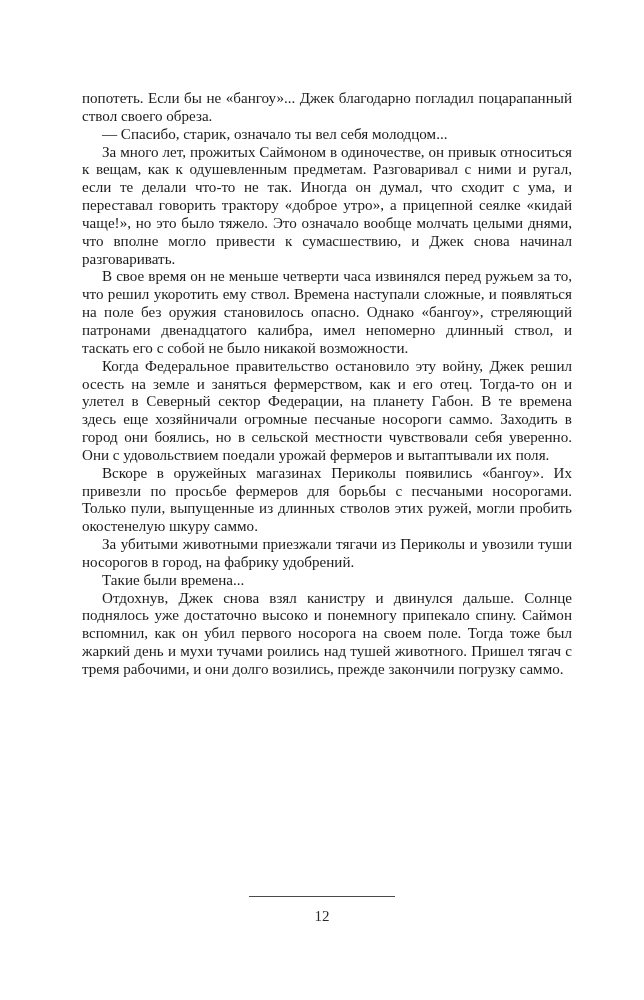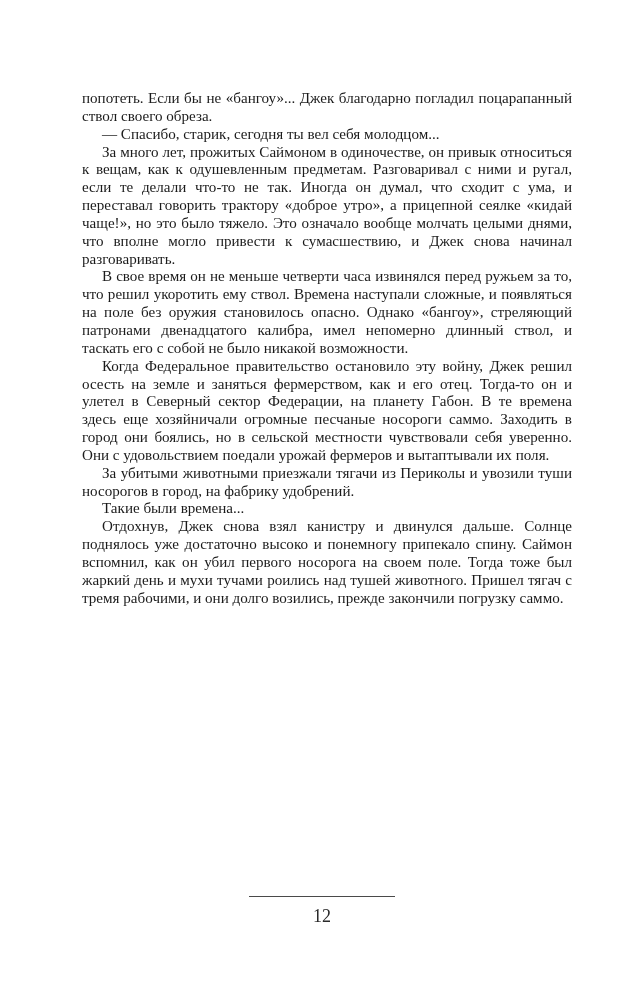--- a/index.html
+++ b/index.html
@@ -66,38 +66,39 @@
     height: 1px;
     background: #4a4a4a;
     margin: 0 auto 0 auto;
     border: 0;
     display: block;
   }
 
   .page-number {
     display: block;
     margin-top: 11px;
-    font-size: 18px;
+    font-size: 15px;
     line-height: 16px;
     color: #2a2a2a;
     font-family: "Liberation Serif", "DejaVu Serif", serif;
     text-align: center;
   }
 </style>
 </head>
 <body>
 
 <div class="page">
 
   <div class="text-block">
     <p class="para no-indent">попотеть. Если бы не «бангоу»... Джек благодарно погладил поцарапанный ствол своего обреза.</p>
-    <p class="para dialogue">—  Спасибо, старик, сегодня ты вел себя молодцом...</p>
+    <p class="para dialogue">—  Спасибо, старик, означало ты вел себя молодцом...</p>
     <p class="para">За много лет, прожитых Саймоном в одиночестве, он привык относиться к вещам, как к одушевленным предметам. Разговаривал с ними и ругал, если те делали что-то не так. Иногда он думал, что сходит с ума, и переставал говорить трактору «доброе утро», а прицепной сеялке «кидай чаще!», но это было тяжело. Это означало вообще молчать целыми днями, что вполне могло привести к сумасшествию, и Джек снова начинал разговаривать.</p>
     <p class="para">В свое время он не меньше четверти часа извинялся перед ружьем за то, что решил укоротить ему ствол. Времена наступали сложные, и появляться на поле без оружия становилось опасно. Однако «бангоу», стреляющий патронами двенадцатого калибра, имел непомерно длинный ствол, и таскать его с собой не было никакой возможности.</p>
     <p class="para">Когда Федеральное правительство остановило эту войну, Джек решил осесть на земле и заняться фермерством, как и его отец. Тогда-то он и улетел в Северный сектор Федерации, на планету Габон. В те времена здесь еще хозяйничали огромные песчаные носороги саммо. Заходить в город они боялись, но в сельской местности чувствовали себя уверенно. Они с удовольствием поедали урожай фермеров и вытаптывали их поля.</p>
+    <p class="para">Вскоре в оружейных магазинах Периколы появились «бангоу». Их привезли по просьбе фермеров для борьбы с песчаными носорогами. Только пули, выпущенные из длинных стволов этих ружей, могли пробить окостенелую шкуру саммо.</p>
     <p class="para">За убитыми животными приезжали тягачи из Периколы и увозили туши носорогов в город, на фабрику удобрений.</p>
     <p class="para">Такие были времена...</p>
     <p class="para">Отдохнув, Джек снова взял канистру и двинулся дальше. Солнце поднялось уже достаточно высоко и понемногу припекало спину. Саймон вспомнил, как он убил первого носорога на своем поле. Тогда тоже был жаркий день и мухи тучами роились над тушей животного. Пришел тягач с тремя рабочими, и они долго возились, прежде закончили погрузку саммо.</p>
   </div>
 
   <div class="footer">
     <span class="footer-rule"></span>
     <span class="page-number">12</span>
   </div>
 

